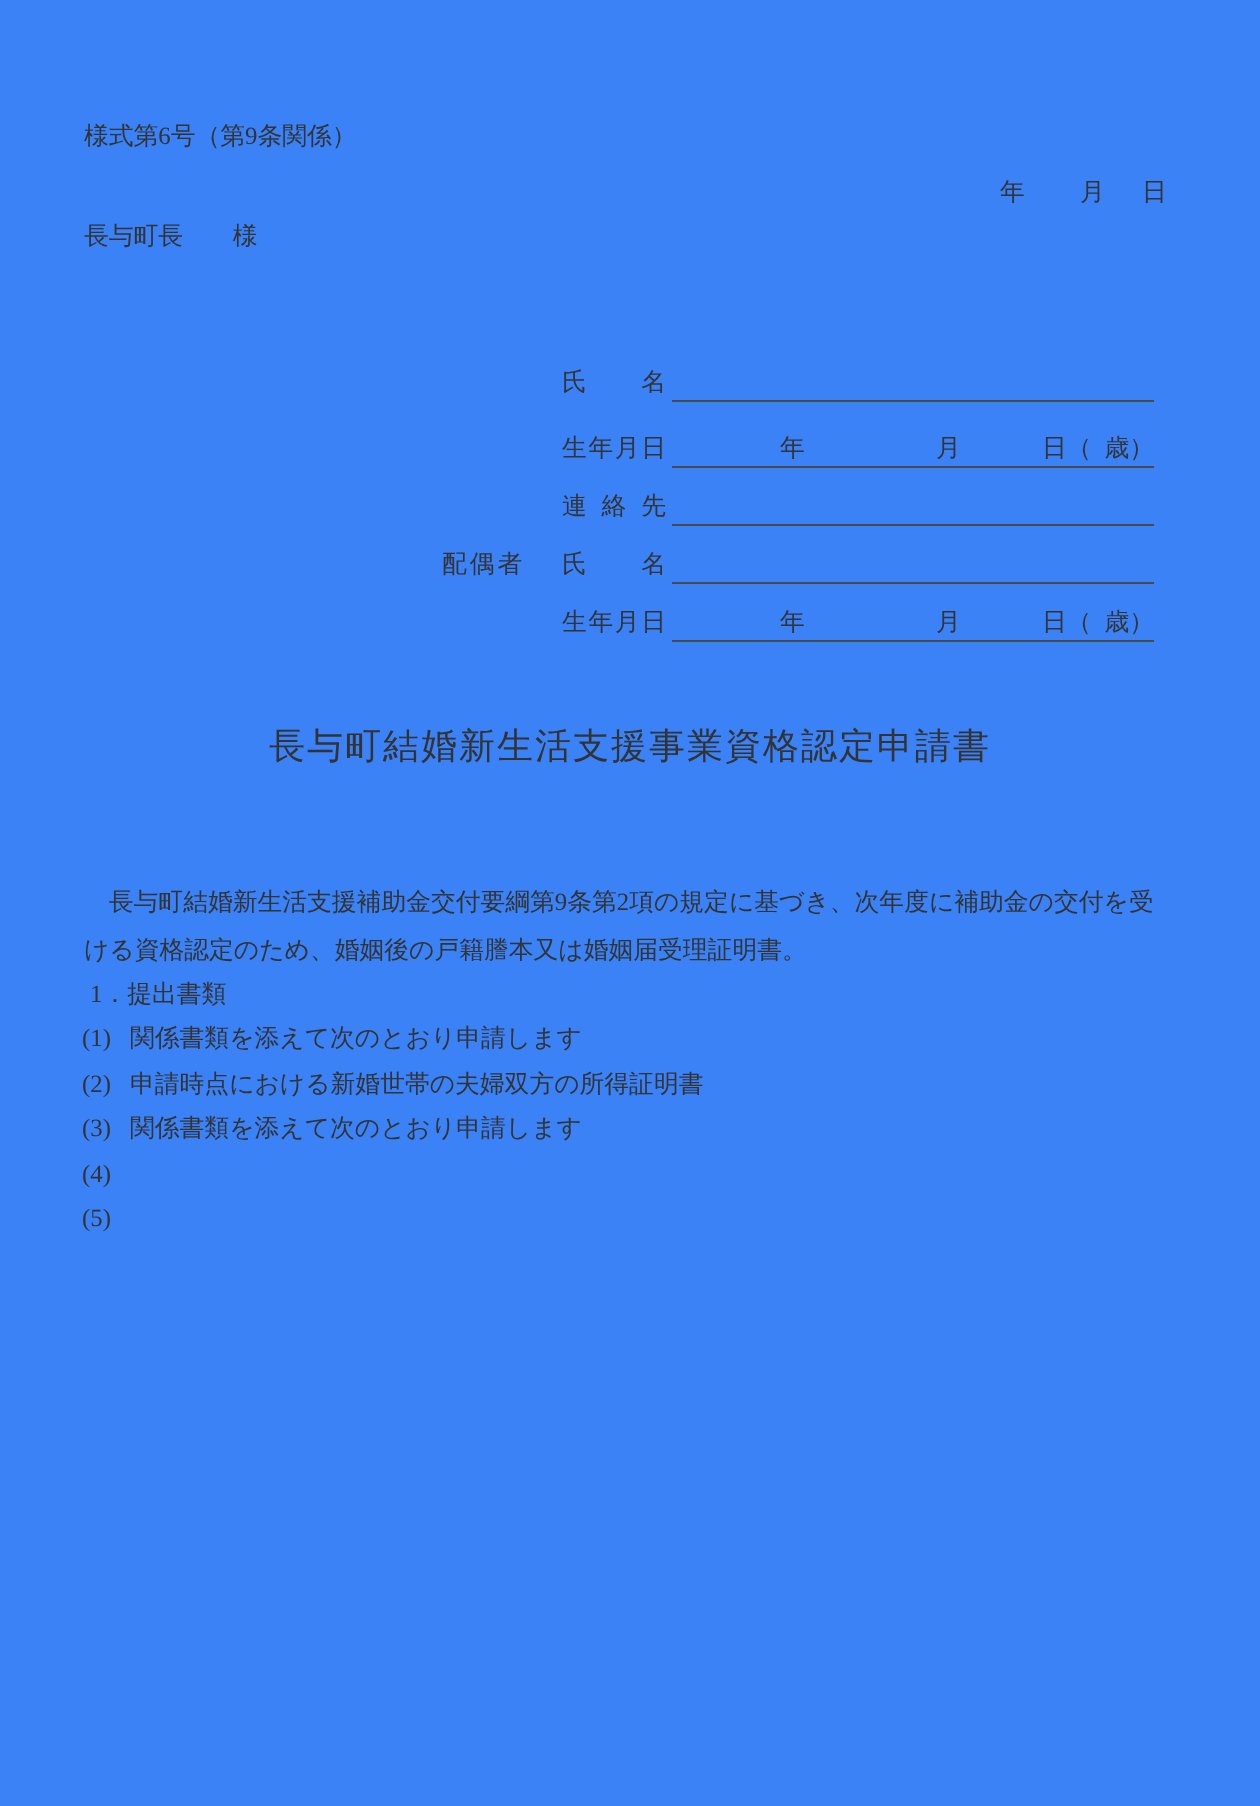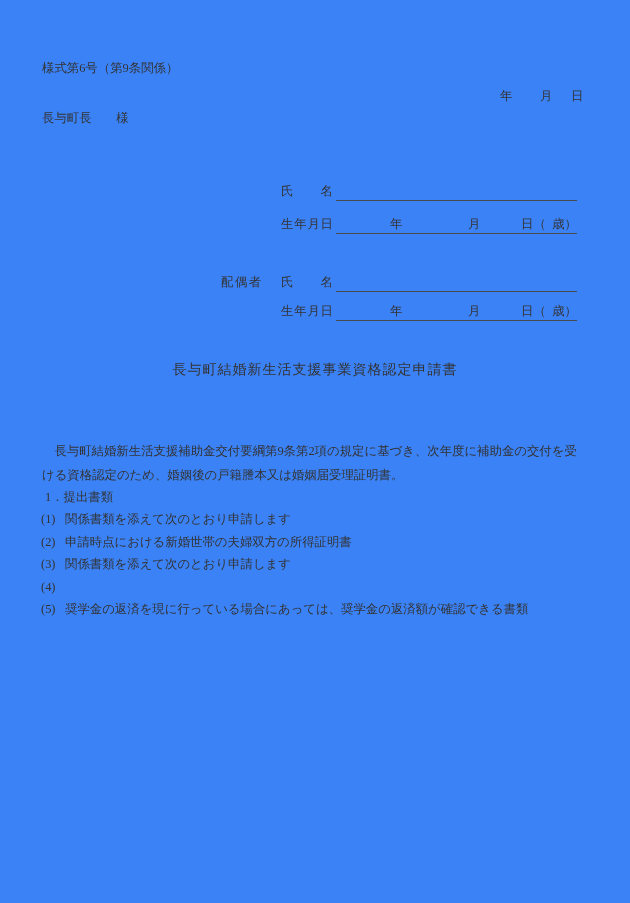--- a/index.html
+++ b/index.html
@@ -35,21 +35,21 @@
   }
   .uline span { position:absolute; top:0; white-space:pre; }
   .u-year  { left:54px; }
   .u-month { left:132px; }
   .u-day   { left:185px; }
   .u-age   { right:0; }
 
   
   #doc-title {
     left:0; top:361px; width:630px;
-    text-align:center; font-size:14px; letter-spacing:1px;
+    text-align:center; font-size:18px; letter-spacing:1px;
   }
 
   
   #body-paragraph { left:42px; top:399px; width:552px; line-height:24px;margin-top:40px; }
   #body-paragraph div { white-space:pre; }
 
   
   #documents { left:41px; top:486px; width:560px; line-height:22.4px; }
   #documents .heading { padding-left:4px; white-space:pre; }
   #documents .item { display:flex; }
@@ -80,20 +80,24 @@
   <div class="frow" style="top:216px">
     <div class="flabel">生年月日</div>
     <div class="uline">
       <span class="u-year">年</span>
       <span class="u-month">月</span>
       <span class="u-day">日（</span>
       <span class="u-age">歳）</span>
     </div>
   </div>
 
+  <div class="frow" style="top:245px">
+    <div class="flabel">連絡先</div>
+    <div class="uline"></div>
+  </div>
 
   <div class="frow" style="top:274px">
     <span class="role-label">配偶者</span>
     <div class="flabel">氏名</div>
     <div class="uline"></div>
   </div>
 
   <div class="frow" style="top:303px">
     <div class="flabel">生年月日</div>
     <div class="uline">
@@ -123,17 +127,16 @@
     </div>
     <div class="item">
       <span class="num">(3)</span>
       <span class="txt">関係書類を添えて次のとおり申請します</span>
     </div>
     <div class="item">
       <span class="num">(4)</span>
     </div>
     <div class="item">
       <span class="num">(5)</span>
-      <span class="txt">奨学金の返済を現に行っている場合にあっては、奨学金の返済額が確認できる書類</span>
     </div>
   </div>
 
 </div>
 
 </body></html>

